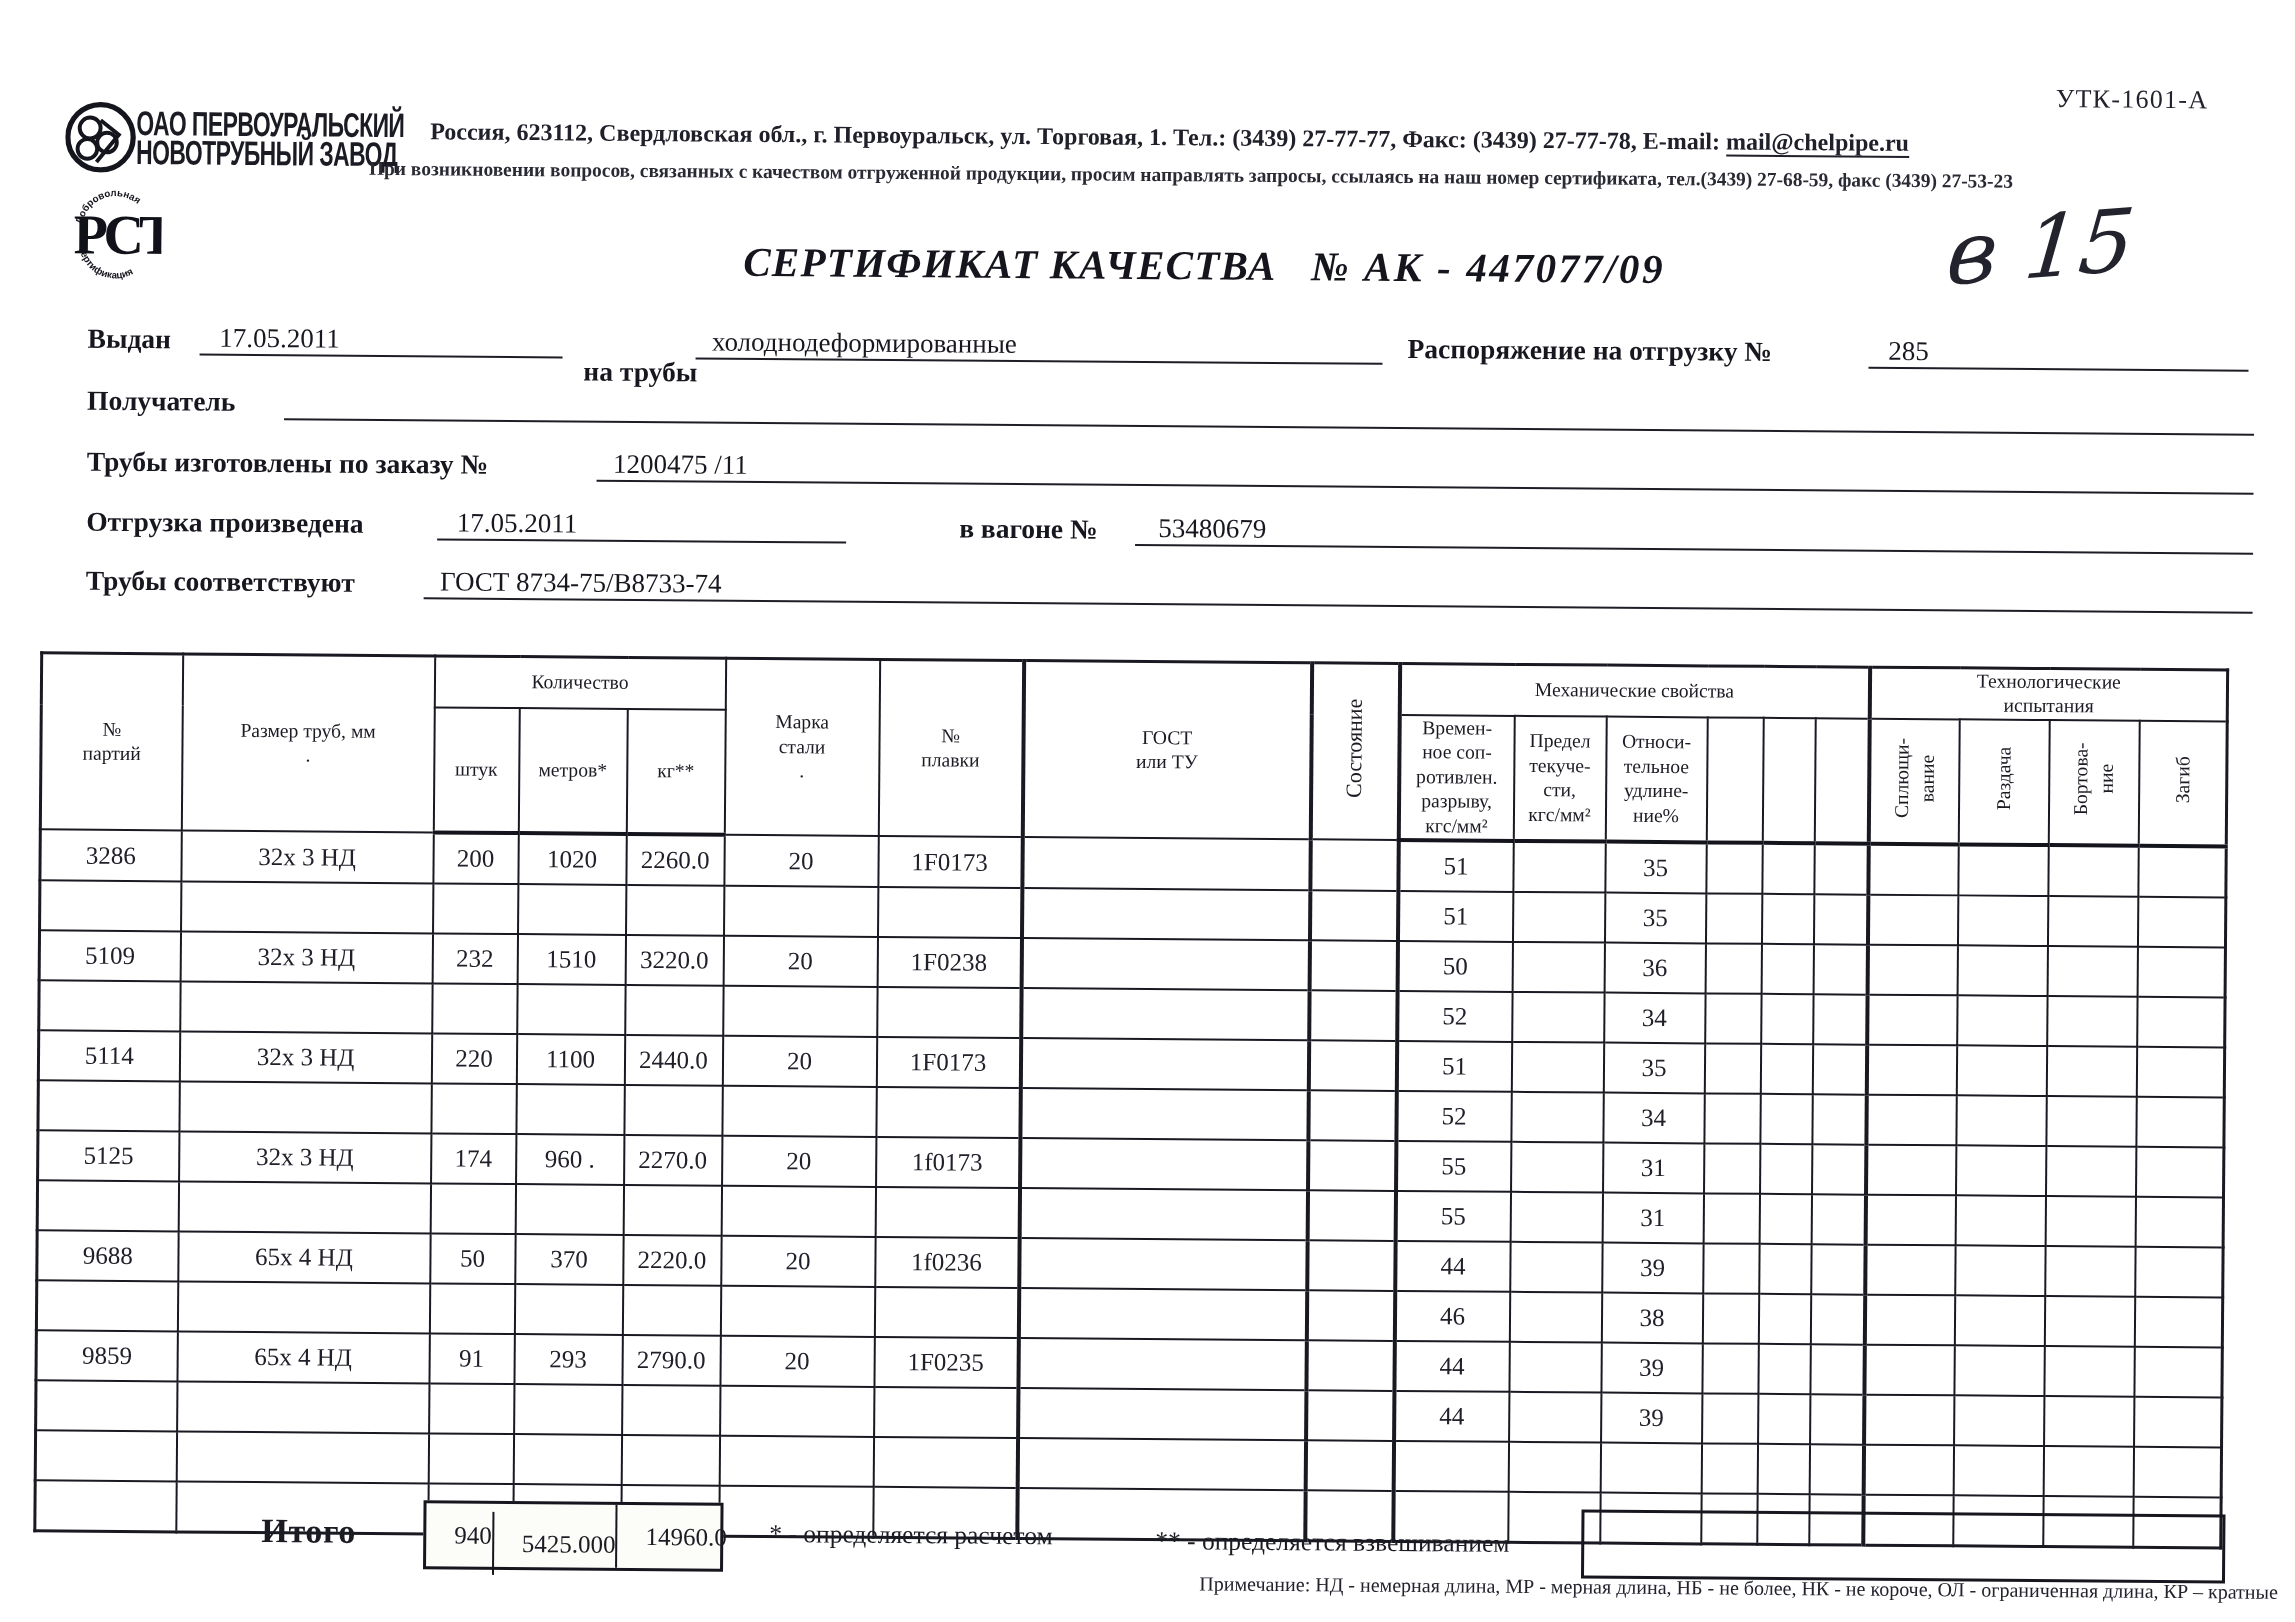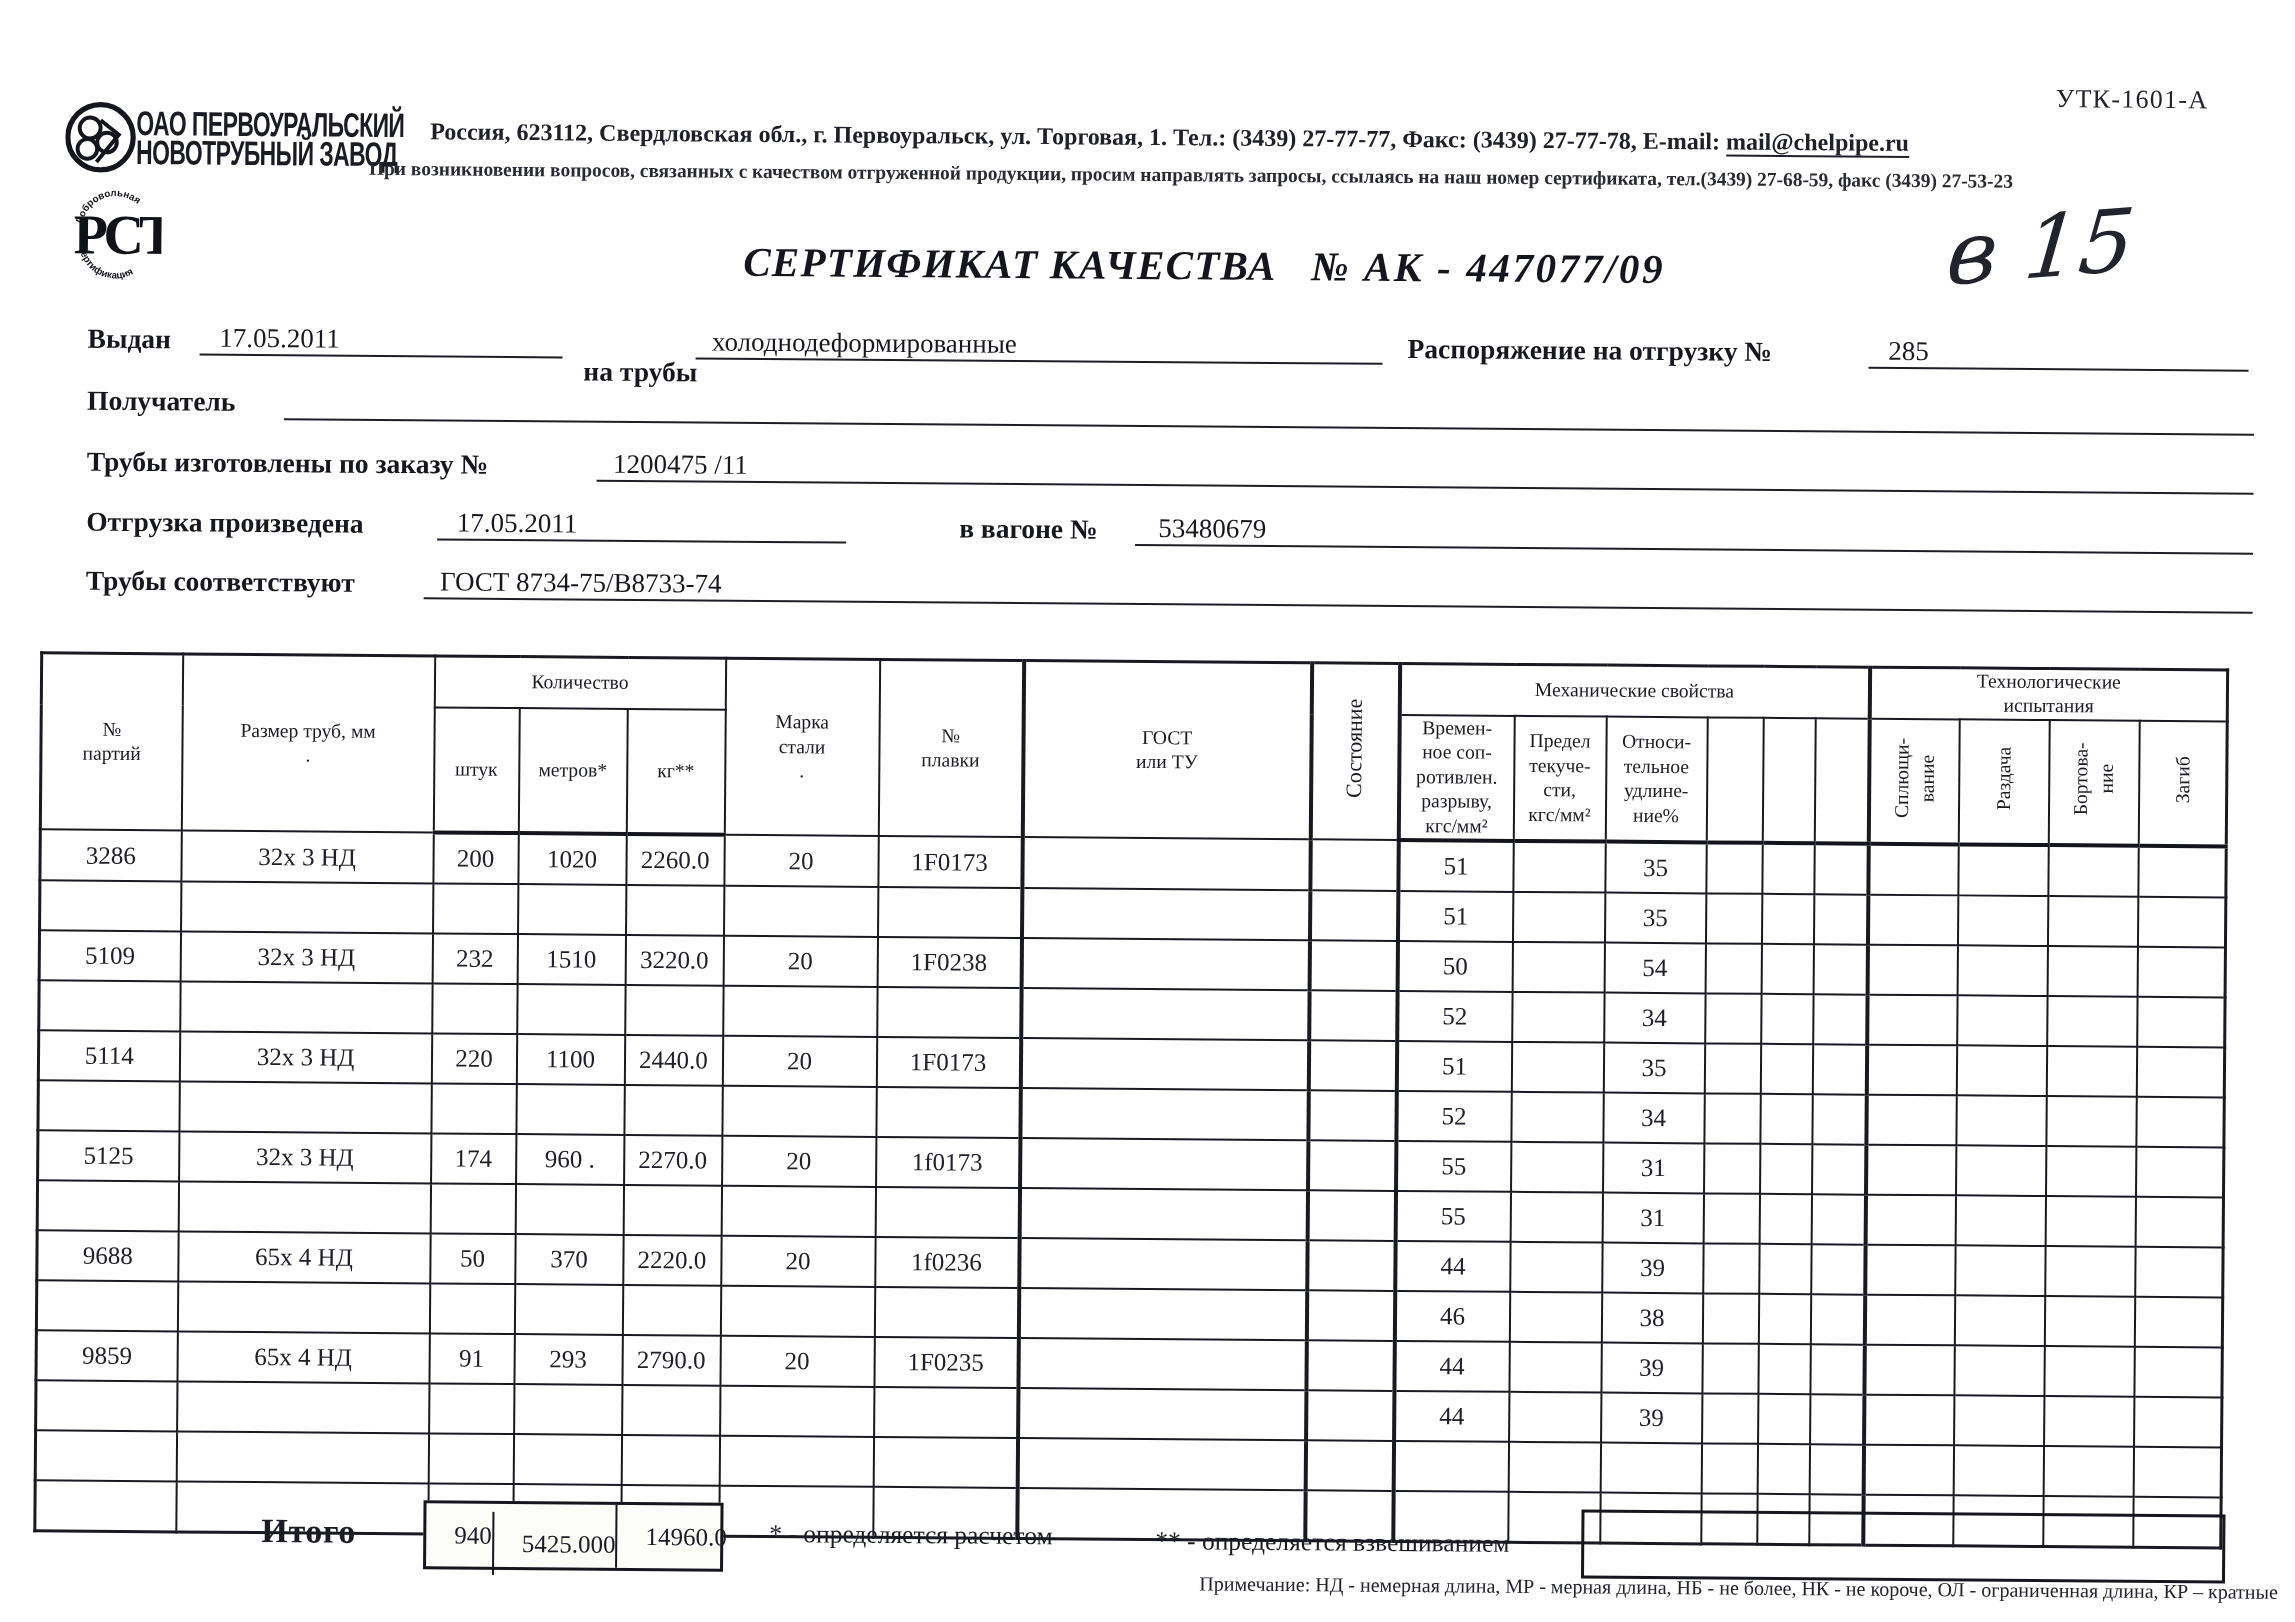--- a/index.html
+++ b/index.html
@@ -249,21 +249,21 @@
               <td>32х 3 НД</td>
               <td>232</td>
               <td>1510</td>
               <td>3220.0</td>
               <td>20</td>
               <td>1F0238</td>
               <td class="bl-thick"></td>
               <td class="bl-thick"></td>
               <td class="bl-thick">50</td>
               <td></td>
-              <td>54</td>
+              <td>36</td>
               <td></td>
               <td></td>
               <td></td>
               <td class="bl-thick"></td>
               <td></td>
               <td></td>
               <td></td>
             </tr>
             <tr>
               <td></td>

